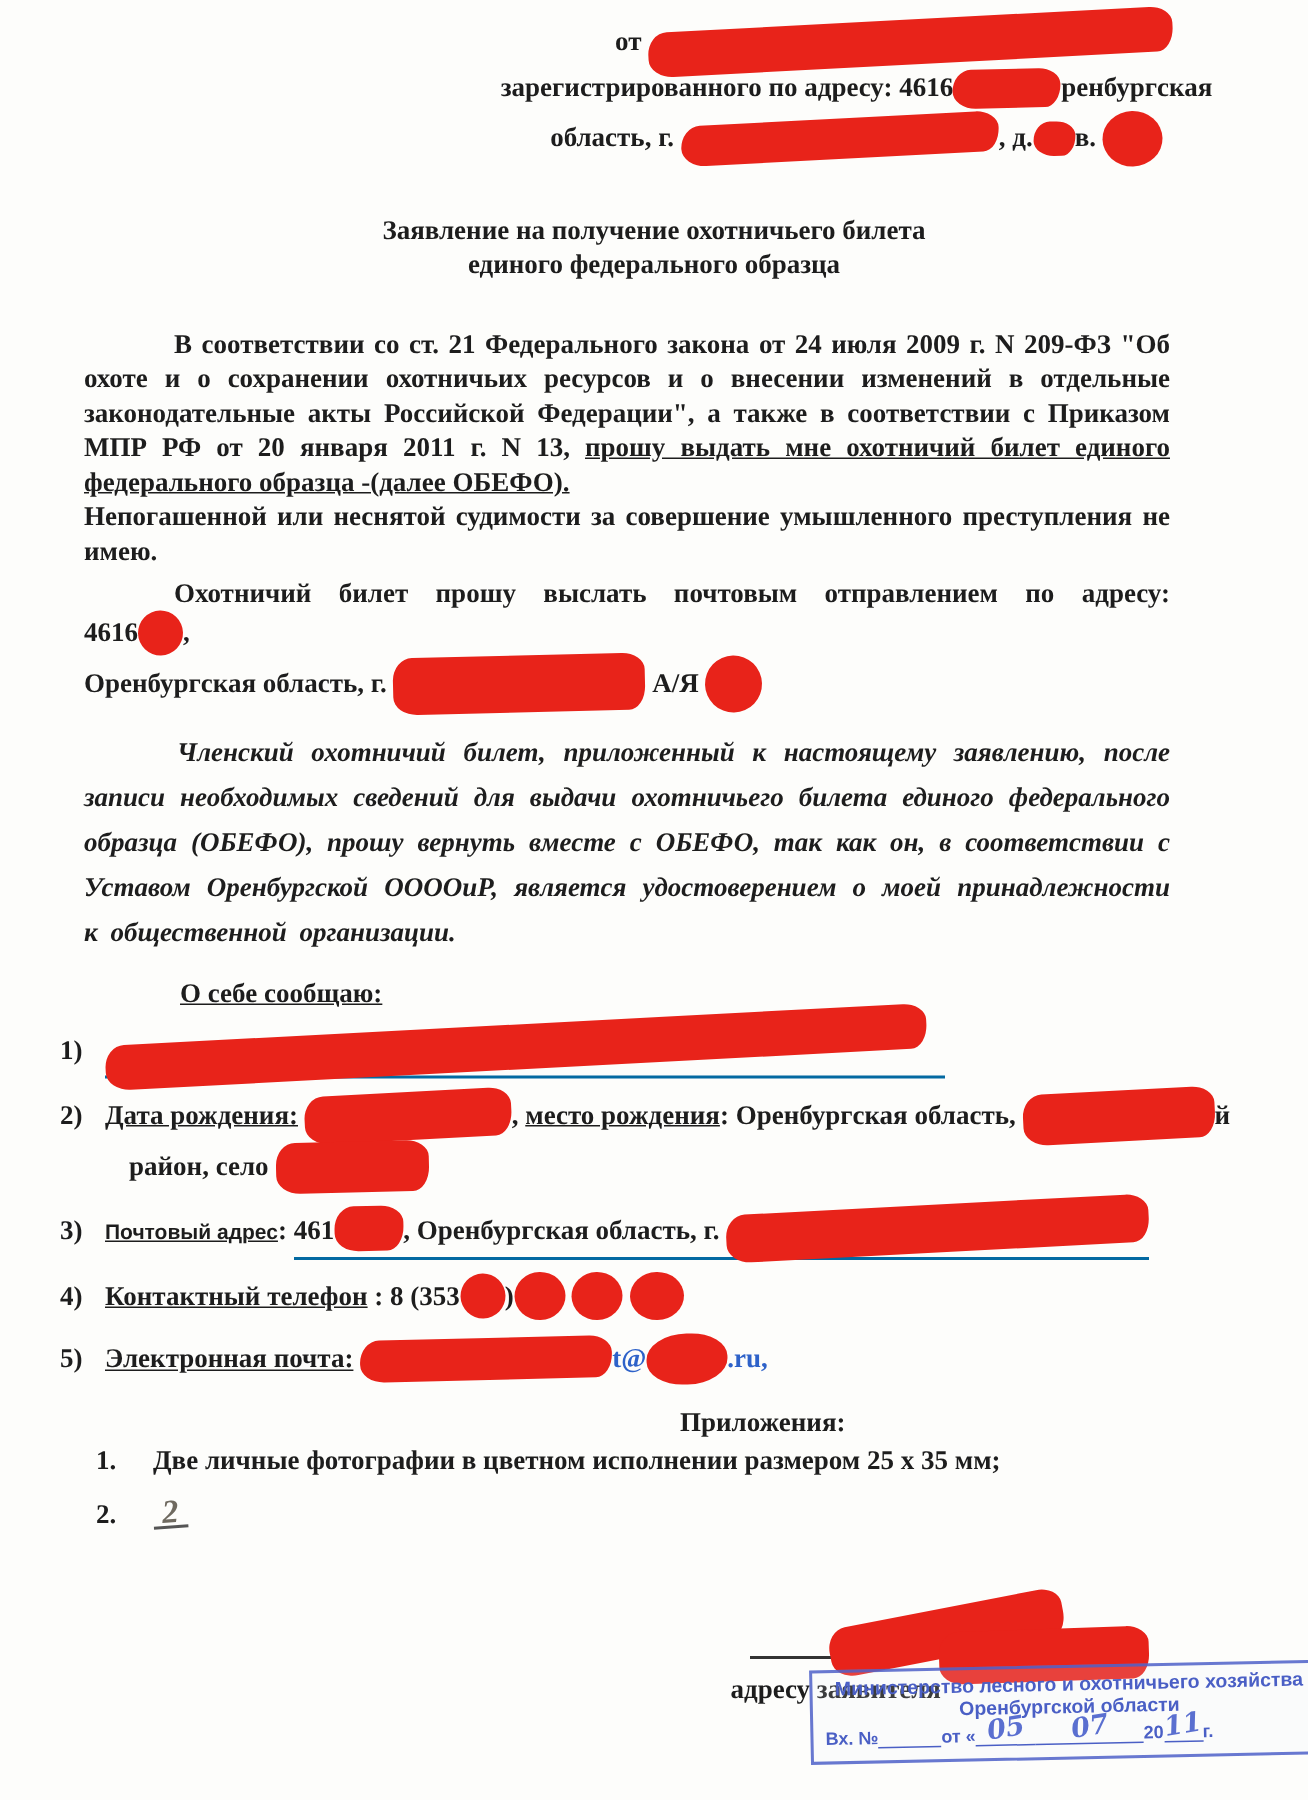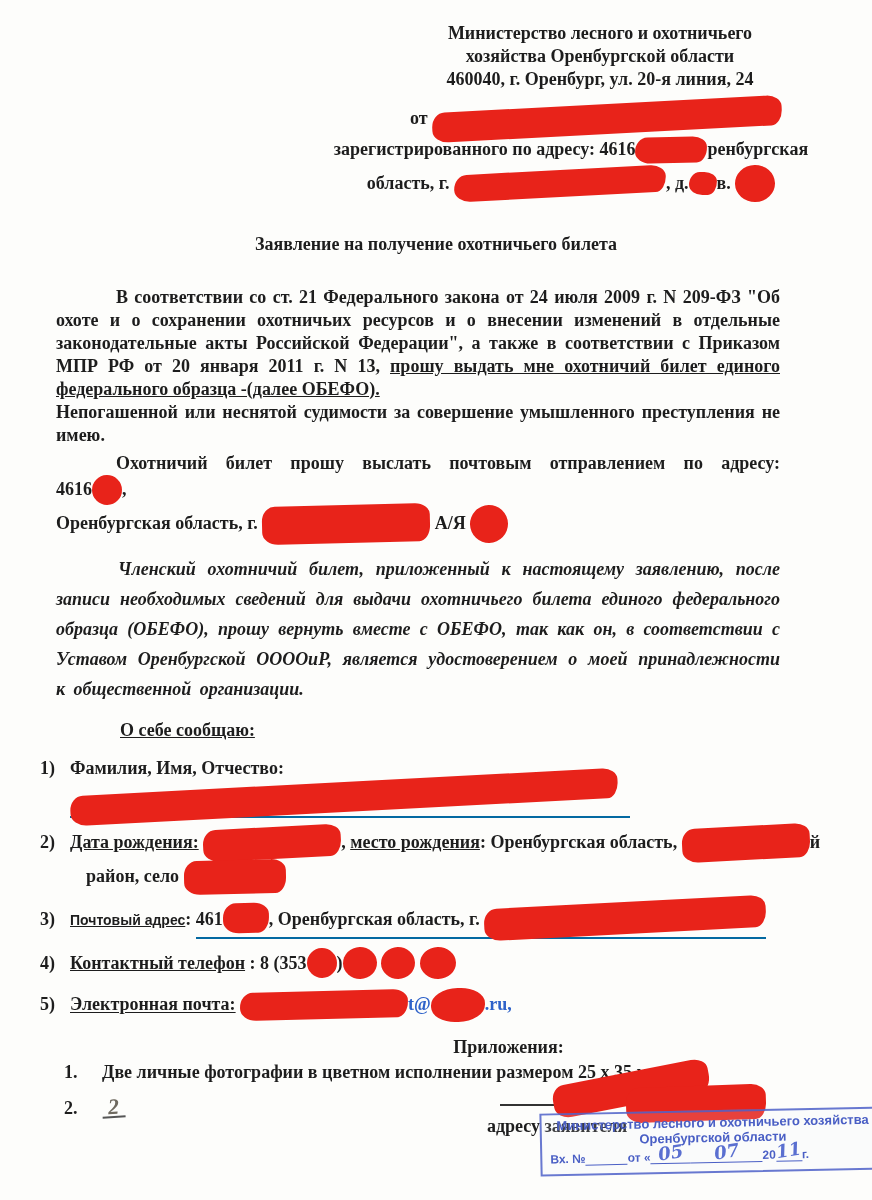--- a/index.html
+++ b/index.html
@@ -61,41 +61,37 @@
   .stamp .s2{font-size:13px; line-height:15px;}
   .stamp .s3{display:flex; align-items:flex-end; font-size:12px; padding:0 8px; margin-top:1px;}
   .stamp .sl{border-bottom:1.5px solid #4a5fc5; height:16px; display:inline-block;}
   .st-hand{font-style:italic; color:#5a6fd0; font-size:18px; line-height:12px; transform:rotate(-8deg); display:inline-block; font-family:"DejaVu Serif", serif;}
 </style>
 </head>
 <body>
 
 <div class="page">
 
-  <div class="recipient">
-    <div>Министерство лесного и охотничьего</div>
-    <div>хозяйства Оренбургской области</div>
-    <div>460040, г. Оренбург, ул. 20-я линия, 24</div>
-  </div>
 
   <div class="from-line">
     <span>от</span>
     <span class="rd tilt" style="width:350px;height:30px;"></span>
   </div>
   <div class="reg1">
     <span>зарегистрированного по адресу: 4616</span><span class="rd" style="width:72px;height:26px;"></span><span>ренбургская</span>
   </div>
   <div class="reg2">
     <span>область, г.</span>
     <span class="rd tilt" style="width:212px;height:27px;"></span><span>, д.</span><span class="rd" style="width:28px;height:23px;"></span><span>в.</span>
     <span class="rd circ" style="width:40px;height:37px;"></span>
   </div>
 
   <div class="title">
     <div>Заявление на получение охотничьего билета</div>
+    <div>единого федерального образца</div>
   </div>
 
   <div class="body">
 
     <div class="ind">
       <span>В соответствии со ст. 21 Федерального закона от 24 июля 2009 г. N 209-ФЗ "Об охоте и о сохранении охотничьих ресурсов и о внесении изменений в отдельные законодательные акты Российской Федерации", а также в соответствии с Приказом МПР РФ от 20 января 2011 г. N 13, </span><span class="u">прошу выдать мне охотничий билет  единого федерального образца -(далее ОБЕФО).</span>
     </div>
 
 
     <div>Непогашенной или неснятой судимости за совершение умышленного преступления не имею.</div>
@@ -114,21 +110,20 @@
 
     <div class="member">Членский охотничий билет, приложенный к настоящему заявлению, после записи необходимых сведений для выдачи охотничьего билета  единого федерального образца (ОБЕФО), прошу вернуть вместе с ОБЕФО, так как он, в соответствии с Уставом Оренбургской ООООиР, является удостоверением о моей принадлежности к общественной организации.</div>
   </div>
 
   <div class="about-h"><span class="u">О себе сообщаю:</span></div>
 
   <div class="items">
 
     <div class="nitem">
       <span class="num">1)</span>
-      <span>Фамилия, Имя, Отчество:</span>
       <span class="fill" style="width:560px;"><span class="rd tilt" style="width:548px;height:30px;top:-4px;"></span></span>
     </div>
 
     <div class="nitem">
       <span class="num">2)</span>
       <span class="u">Дата рождения:</span>
       <span class="rd tilt" style="width:138px;height:32px;"></span><span>, </span><span class="u">место рождения</span><span>: </span><span>Оренбургская область,</span>
       <span class="rd tilt" style="width:128px;height:34px;"></span><span>й</span>
       <br>
       <span class="item2-l2">район, село</span>

